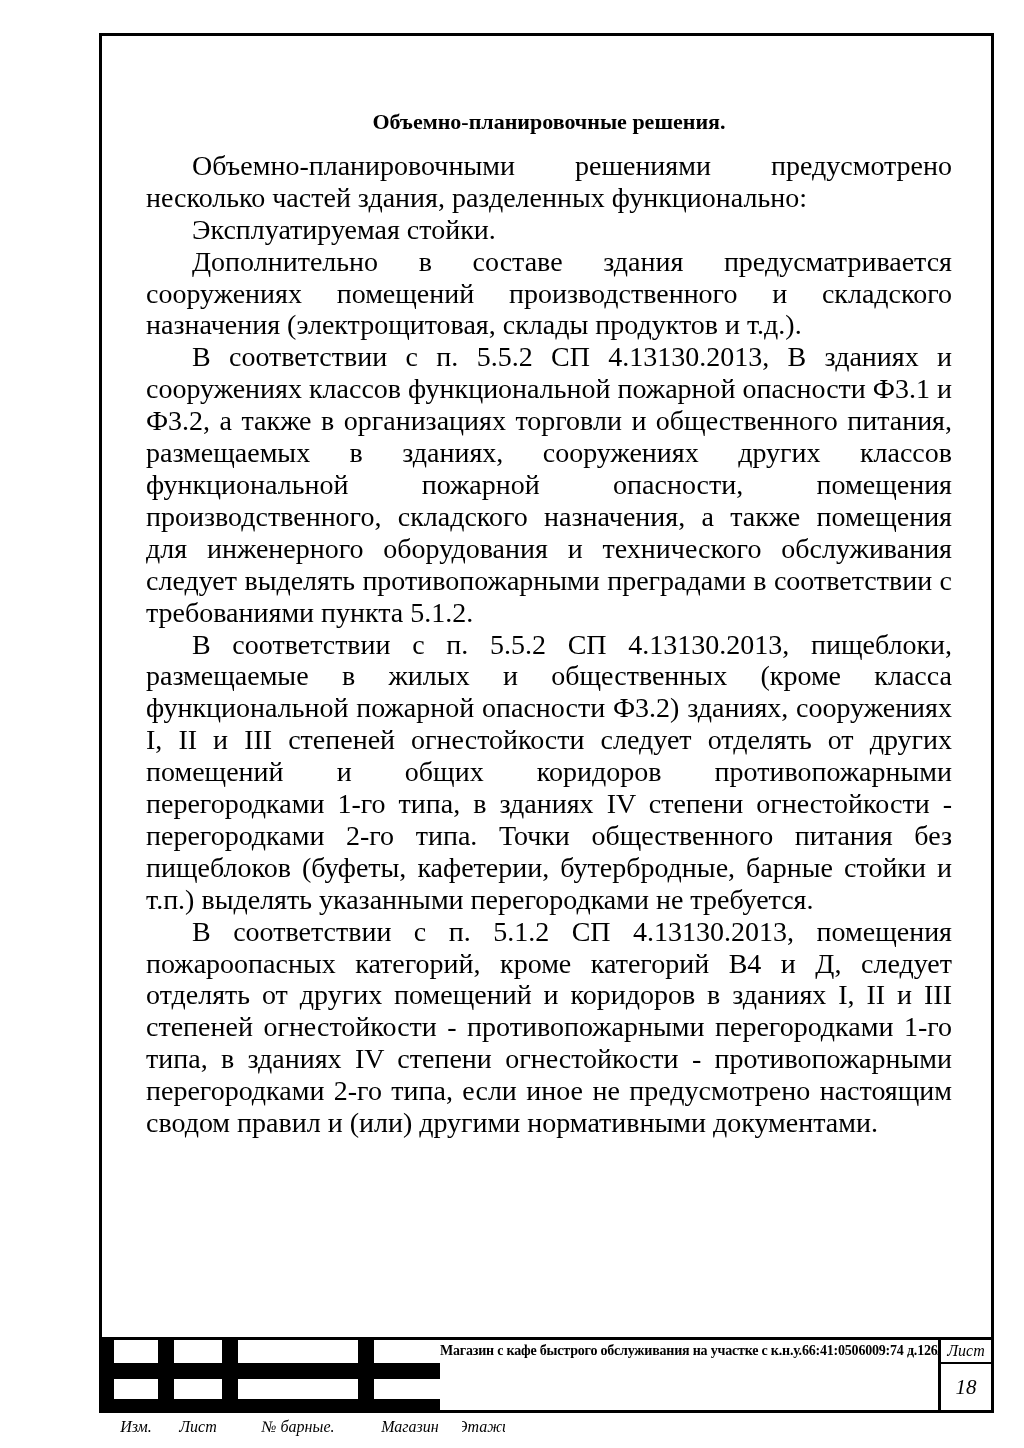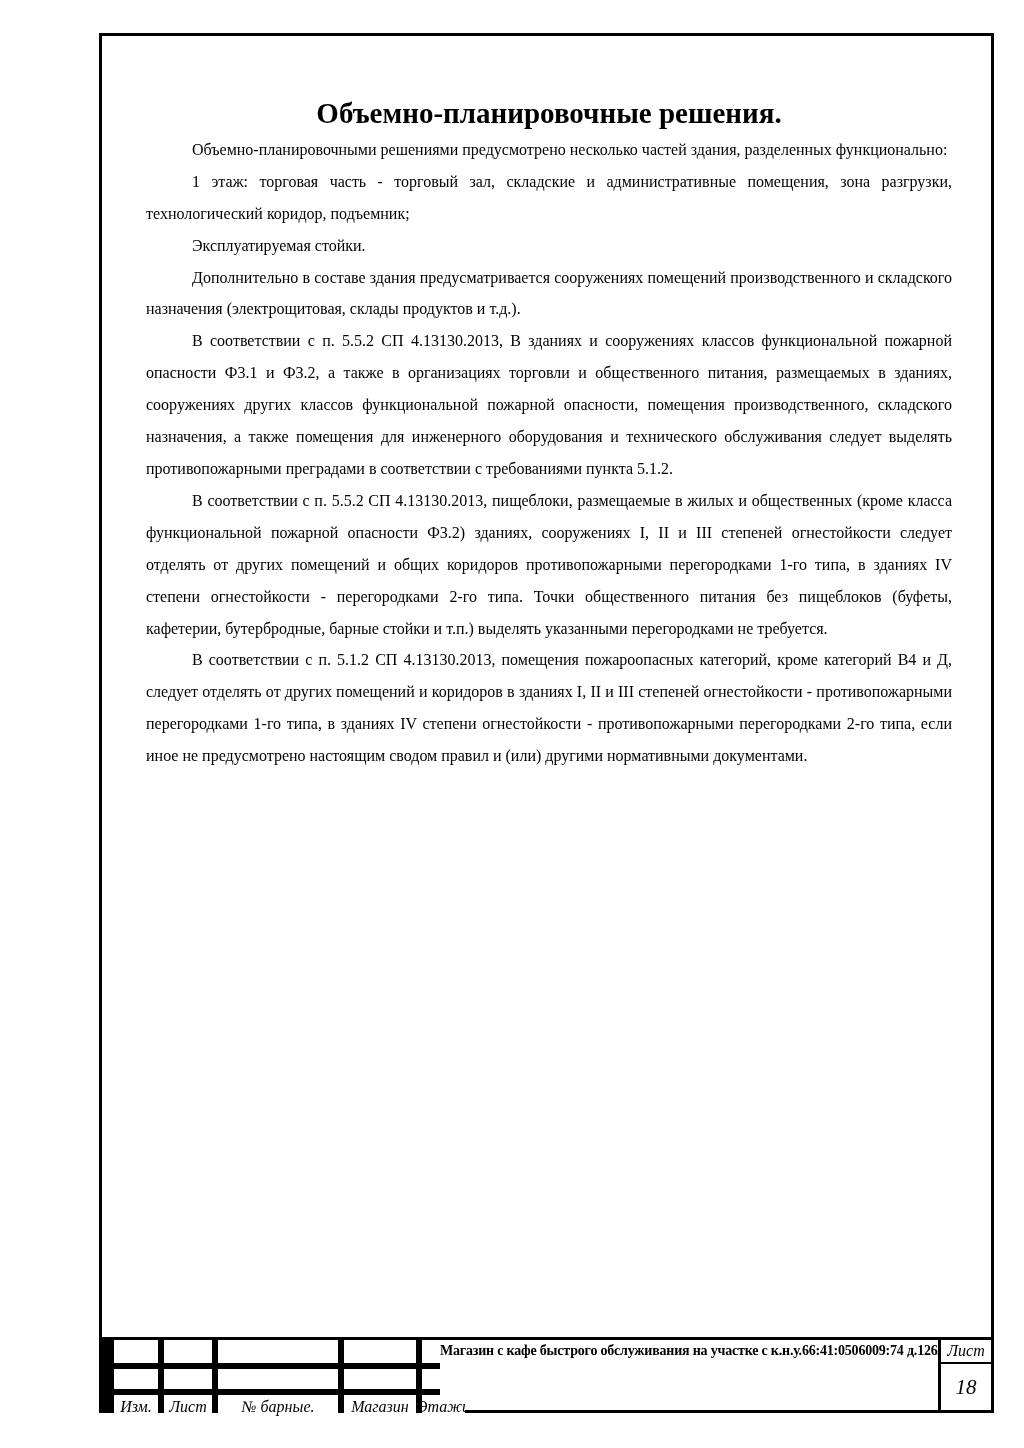--- a/index.html
+++ b/index.html
@@ -17,29 +17,29 @@
     border:3px solid #000;
     box-sizing:border-box;
     background:#fff;
   }
   .content{
     position:absolute;
     top:0;left:44px;right:39px;
     padding-top:58px;
   }
   .doc-title{
-    margin:4px;
-    font-size:29px;
+    margin:12px;
+    font-size:22px;
     font-weight:bold;
     line-height:31.9px;
     text-align:center;
   }
   .content p{
     margin:0;
-    font-size:16px;
+    font-size:28px;
     line-height:31.9px;
     text-align:justify;
     text-indent:46px;
   }
   
   .stamp{
     position:absolute;bottom:0;left:0;
     width:100%;height:73px;
     border-top:3px solid #000;
     box-sizing:border-box;
@@ -47,21 +47,21 @@
     background:#fff;
   }
   .stamp-left{
     width:338px;
     border-right:3px solid #000;
     box-sizing:border-box;
     background:#000;
     display:grid;
     grid-template-columns:44px 48px 120px 72px 43px;
     grid-template-rows:23px 20px 23px;
-    gap:6px;
+    gap:16px;
     padding-left:12px;
   }
   .stamp-cell{
     background:#fff;
     display:flex;align-items:center;justify-content:center;
     overflow:hidden;
   }
   .stamp-cell.label{
     font-style:italic;
     font-size:16px;
@@ -99,21 +99,20 @@
 </style>
 </head>
 <body>
 
 <div class="page">
   <div class="frame">
 
     <div class="content">
       <h1 class="doc-title">Объемно-планировочные решения.</h1>
       <p>Объемно-планировочными решениями предусмотрено несколько частей здания, разделенных функционально:</p>
-      <p>1 этаж: торговая часть  - торговый зал, складские и административные помещения, зона разгрузки, технологический коридор, подъемник;</p>
       <p>Эксплуатируемая стойки.</p>
       <p>Дополнительно в составе здания предусматривается сооружениях помещений производственного и складского назначения (электрощитовая, склады продуктов и т.д.).</p>
       <p>В соответствии с п. 5.5.2 СП 4.13130.2013, В зданиях и сооружениях классов функциональной пожарной опасности Ф3.1 и Ф3.2, а также в организациях торговли и общественного питания, размещаемых в зданиях, сооружениях других классов функциональной пожарной опасности, помещения производственного, складского назначения, а также помещения для инженерного оборудования и технического обслуживания следует выделять противопожарными преградами в соответствии с требованиями пункта 5.1.2.</p>
       <p>В соответствии с п. 5.5.2 СП 4.13130.2013, пищеблоки, размещаемые в жилых и общественных (кроме класса функциональной пожарной опасности Ф3.2) зданиях, сооружениях I, II и III степеней огнестойкости следует отделять от других помещений и общих коридоров противопожарными перегородками 1-го типа, в зданиях IV степени огнестойкости - перегородками 2-го типа. Точки общественного питания без пищеблоков (буфеты, кафетерии, бутербродные, барные стойки и т.п.) выделять указанными перегородками не требуется.</p>
       <p>В соответствии с п. 5.1.2 СП 4.13130.2013, помещения пожароопасных категорий, кроме категорий В4 и Д, следует отделять от других помещений и коридоров в зданиях I, II и III степеней огнестойкости - противопожарными перегородками 1-го типа, в зданиях IV степени огнестойкости - противопожарными перегородками 2-го типа, если иное не предусмотрено настоящим сводом правил и (или) другими нормативными документами.</p>
     </div>
 
     <div class="stamp">
 
       <div class="stamp-left">

